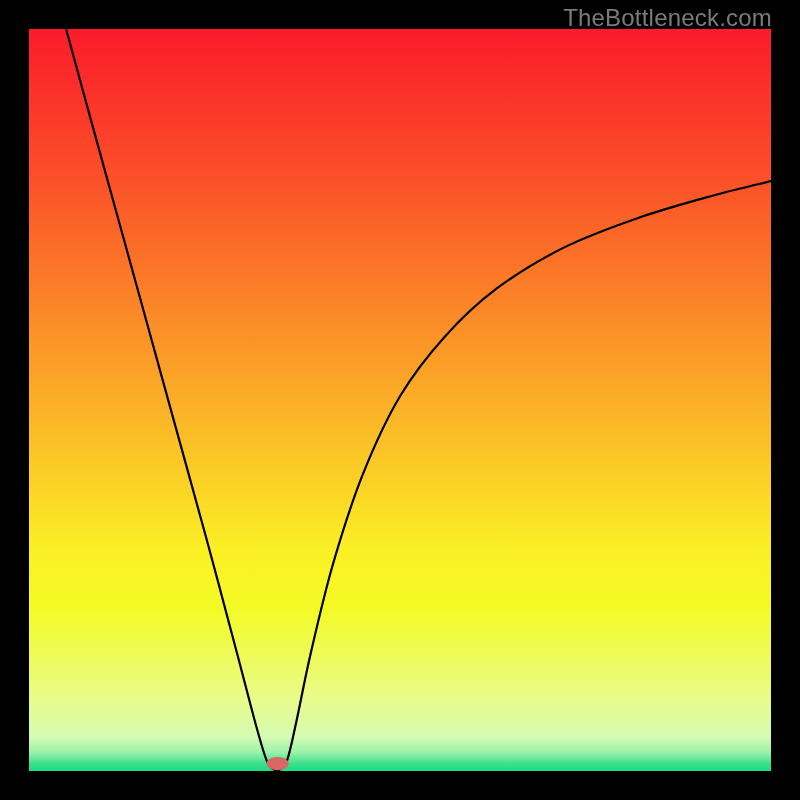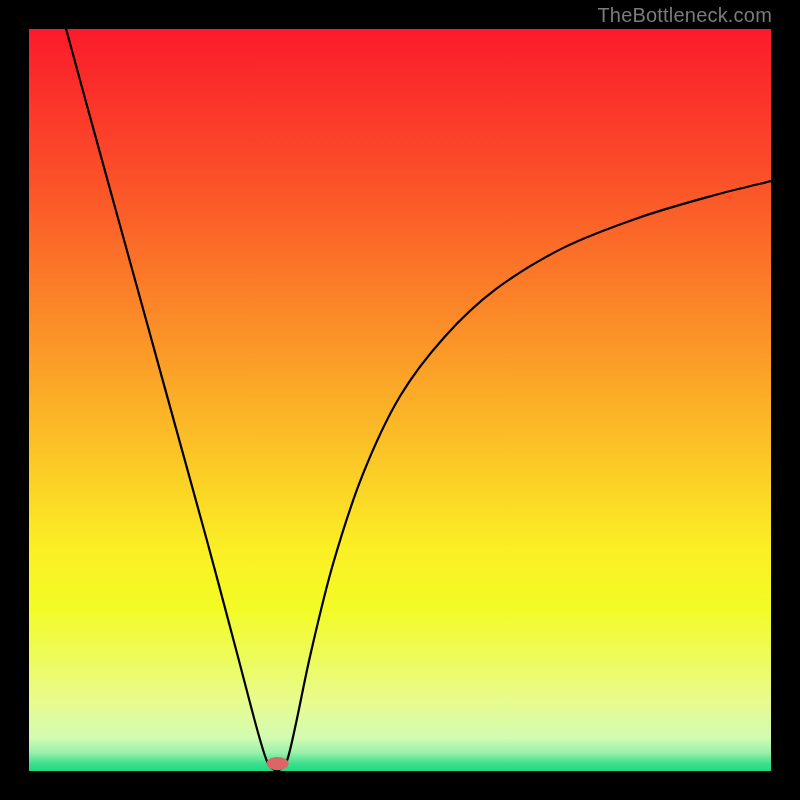--- a/index.html
+++ b/index.html
@@ -24,21 +24,21 @@
     left: 0;
     top: 0;
     width: 742px;
     height: 742px;
   }
   .watermark {
     position: absolute;
     top: 4px;
     right: 28px;
     color: #7b7b7b;
-    font-size: 20px;
+    font-size: 24px;
     font-weight: 400;
     letter-spacing: 0.2px;
   }
   svg {
     display: block;
   }
 </style>
 </head>
 <body>
 

